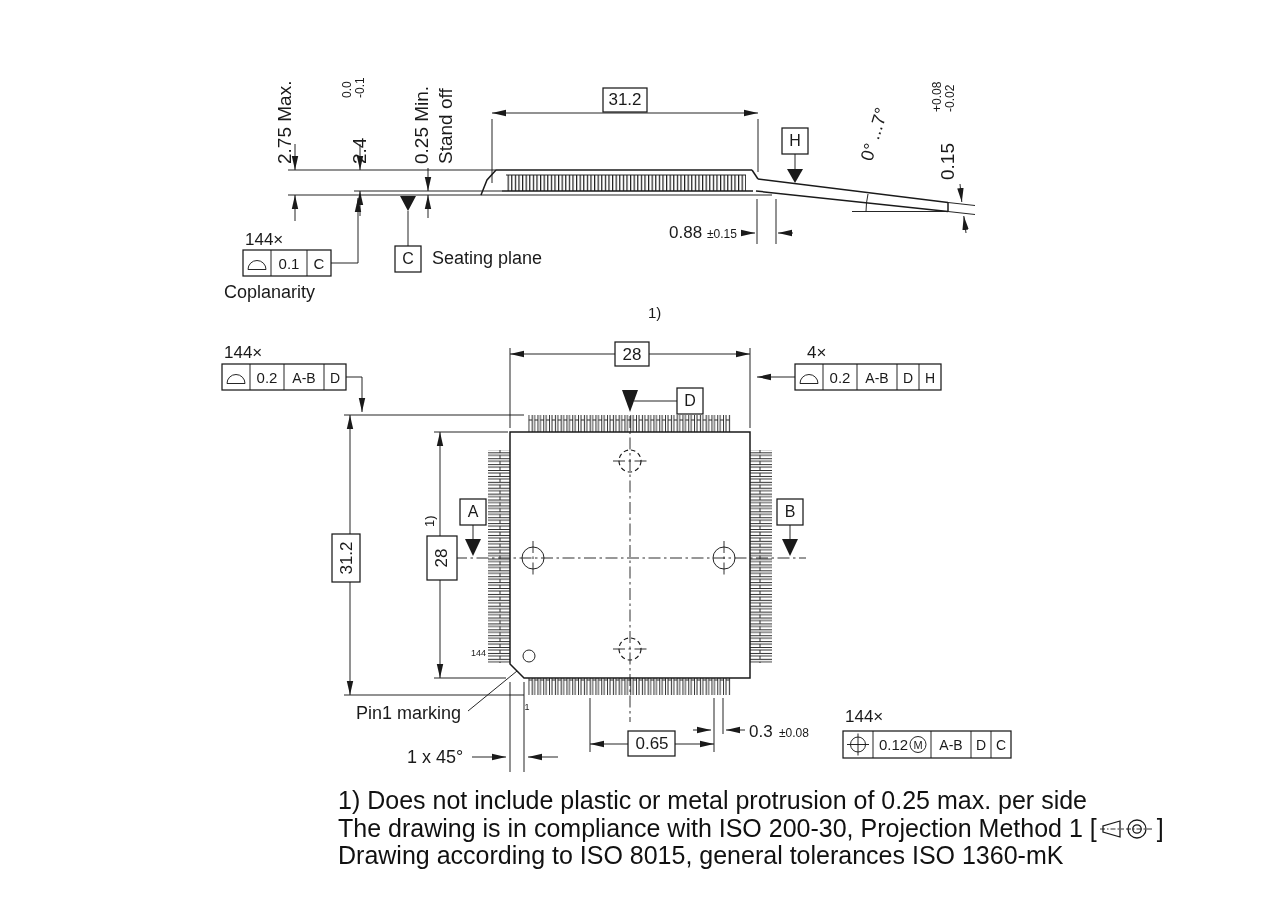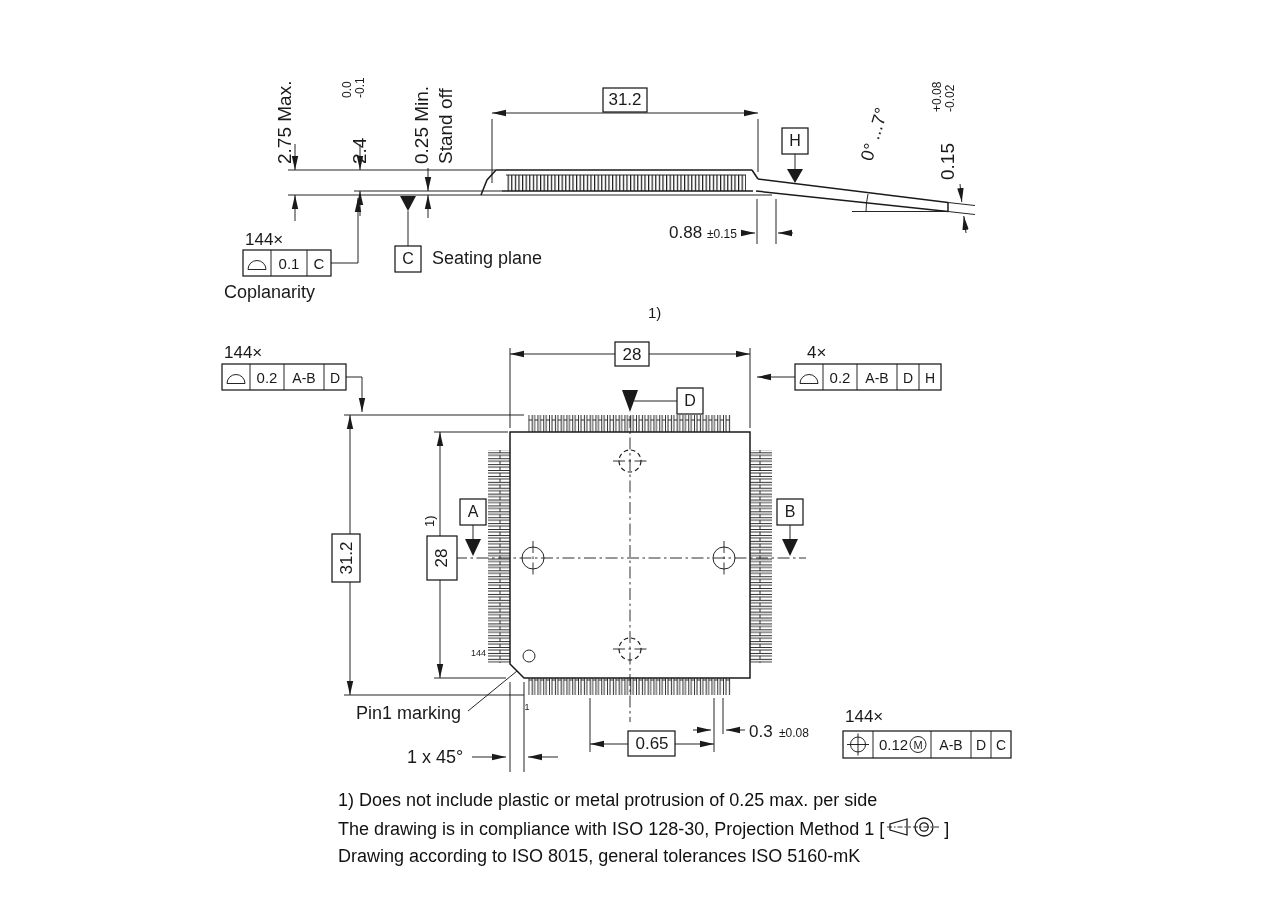--- a/index.html
+++ b/index.html
@@ -21,21 +21,21 @@
   .t16 { font-size:16px; }
   .t15 { font-size:15px; }
   .t14 { font-size:14px; }
   .t13 { font-size:13px; }
   .t12 { font-size:12px; }
   .t9  { font-size:9px; }
   .mid { text-anchor:middle; }
   .end { text-anchor:end; }
   .notes {
     position:absolute; left:338px; top:787px; width:760px;
-    font-size:18px; line-height:27.5px; color:#111111; white-space:nowrap;
+    font-size:25px; line-height:27.5px; color:#111111; white-space:nowrap;
   }
   .proj { vertical-align:-4px; margin:0 3px; }
 </style>
 </head>
 <body>
 
 <div class="canvas">
 
 <svg class="draw" width="1280" height="905" viewBox="0 0 1280 905">
   <defs>
@@ -280,24 +280,24 @@
       <text class="t14 mid" x="951" y="750">A-B</text>
       <text class="t14 mid" x="981" y="750">D</text>
       <text class="t14 mid" x="1001" y="750">C</text>
     </g>
   </g>
 </svg>
 
 <div class="notes">
   <div>1) Does not include plastic or metal protrusion of 0.25 max. per side</div>
   <div>
-    <span>The drawing is in compliance with ISO 128-30, Projection Method 1 [</span><svg class="proj" width="54" height="24" viewBox="0 0 54 24">
+    <span>The drawing is in compliance with ISO 200-30, Projection Method 1 [</span><svg class="proj" width="54" height="24" viewBox="0 0 54 24">
       <polygon points="3,9 3,15 20,20 20,4" fill="none" stroke="#1a1a1a" stroke-width="1.3"></polygon>
       <path d="M0,12 H24" stroke="#1a1a1a" stroke-width="0.9" fill="none" stroke-dasharray="5 2 1.5 2"></path>
       <circle cx="37" cy="12" r="9" fill="none" stroke="#1a1a1a" stroke-width="1.3"></circle>
       <circle cx="37" cy="12" r="4.2" fill="none" stroke="#1a1a1a" stroke-width="1.3"></circle>
       <path d="M26,12 H53" stroke="#1a1a1a" stroke-width="0.9" fill="none" stroke-dasharray="5 2 1.5 2"></path>
     </svg><span>]</span>
   </div>
-  <div>Drawing according to ISO 8015, general tolerances ISO 5160-mK</div>
+  <div>Drawing according to ISO 8015, general tolerances ISO 1360-mK</div>
 </div>
 
 </div>
 
 </body></html>

